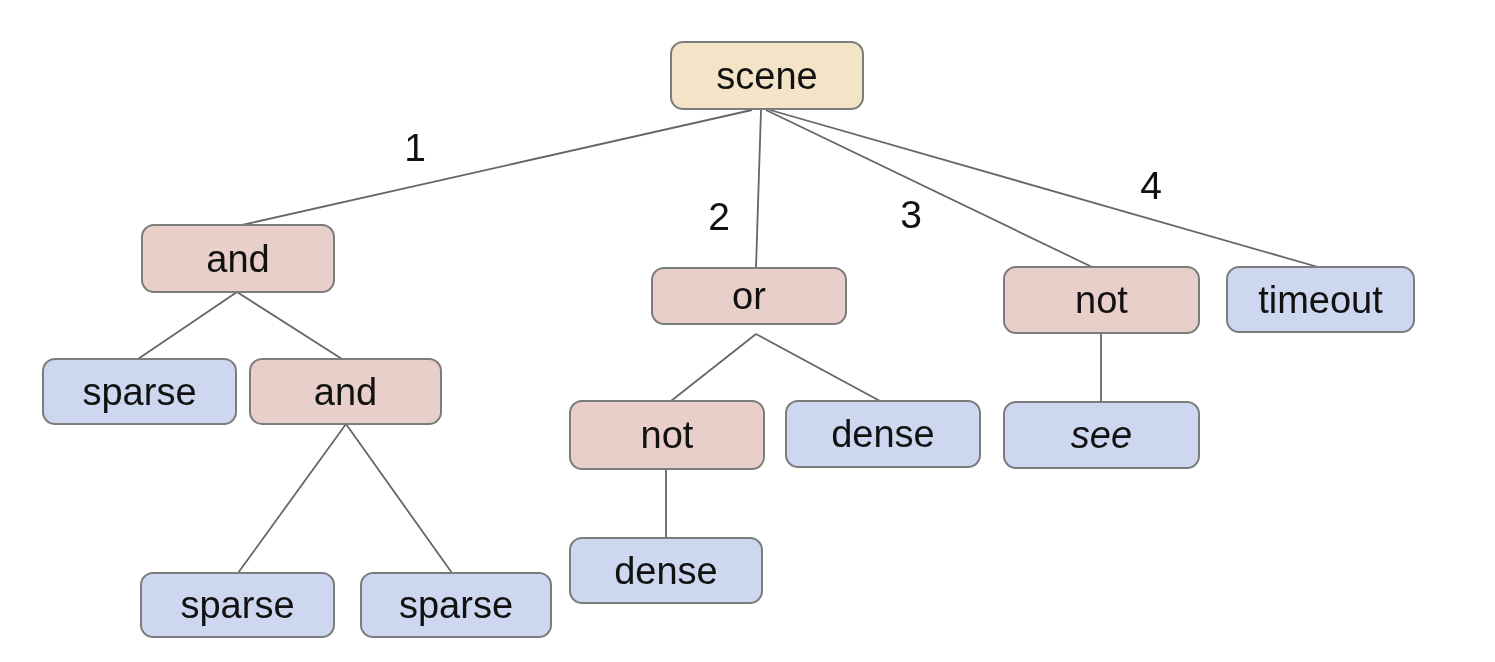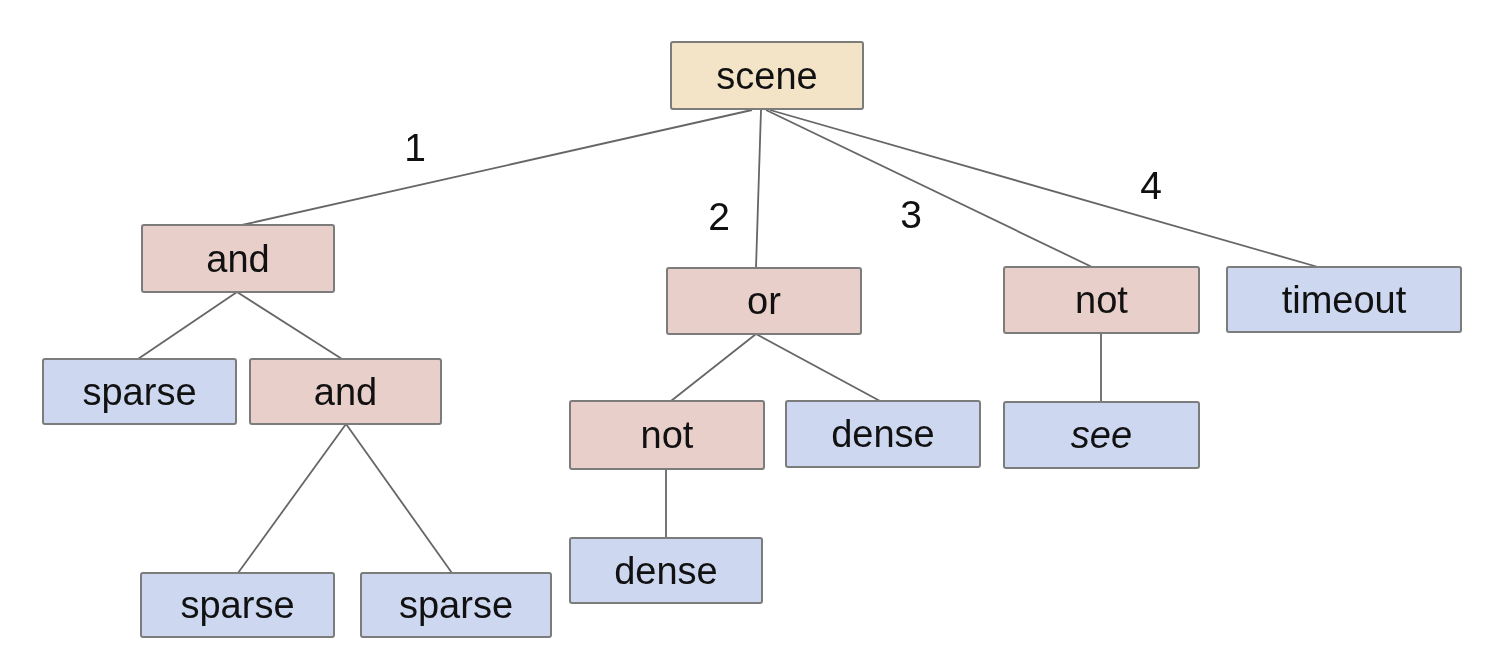--- a/index.html
+++ b/index.html
@@ -23,42 +23,42 @@
     height: 662px;
     color: var(--edge-line, #666666);
   }
   .node {
     position: absolute;
     box-sizing: border-box;
     display: flex;
     align-items: center;
     justify-content: center;
     border: 2px solid var(--node-border, #7c7c7c);
-    border-radius: 3px;
+    border-radius: 13px;
     font-size: 38px;
     line-height: 1;
     color: var(--text, #111111);
     white-space: nowrap;
   }
   .root     { background: var(--root-fill, #f3e3c7); }
   .operator { background: var(--op-fill, #e8cfca); }
   .leaf     { background: var(--leaf-fill, #cdd7f0); }
   .edge-label {
     position: absolute;
     transform: translate(-50%, -50%);
     font-size: 39px;
     line-height: 1;
     color: var(--text, #111111);
   }
   
   .n-scene    { left: 670px;  top: 41px;  width: 194px; height: 69px; }
   .n-and1     { left: 141px;  top: 224px; width: 194px; height: 69px; }
-  .n-or       { left: 666px;  top: 267px; width: 196px; height: 68px; }
+  .n-or       { left: 651px;  top: 267px; width: 196px; height: 58px; }
   .n-not3     { left: 1003px; top: 266px; width: 197px; height: 68px; }
-  .n-timeout  { left: 1226px; top: 266px; width: 236px; height: 67px; }
+  .n-timeout  { left: 1226px; top: 266px; width: 189px; height: 67px; }
   .n-sparse21 { left: 42px;   top: 358px; width: 195px; height: 67px; }
   .n-and2     { left: 249px;  top: 358px; width: 193px; height: 67px; }
   .n-not2     { left: 569px;  top: 400px; width: 196px; height: 70px; }
   .n-dense2   { left: 785px;  top: 400px; width: 196px; height: 68px; }
   .n-see      { left: 1003px; top: 401px; width: 197px; height: 68px; font-style: italic; }
   .n-sparse31 { left: 140px;  top: 572px; width: 195px; height: 66px; }
   .n-sparse32 { left: 360px;  top: 572px; width: 192px; height: 66px; }
   .n-dense3   { left: 569px;  top: 537px; width: 194px; height: 67px; }
   
   .l-1 { left: 415px;  top: 147px; }

